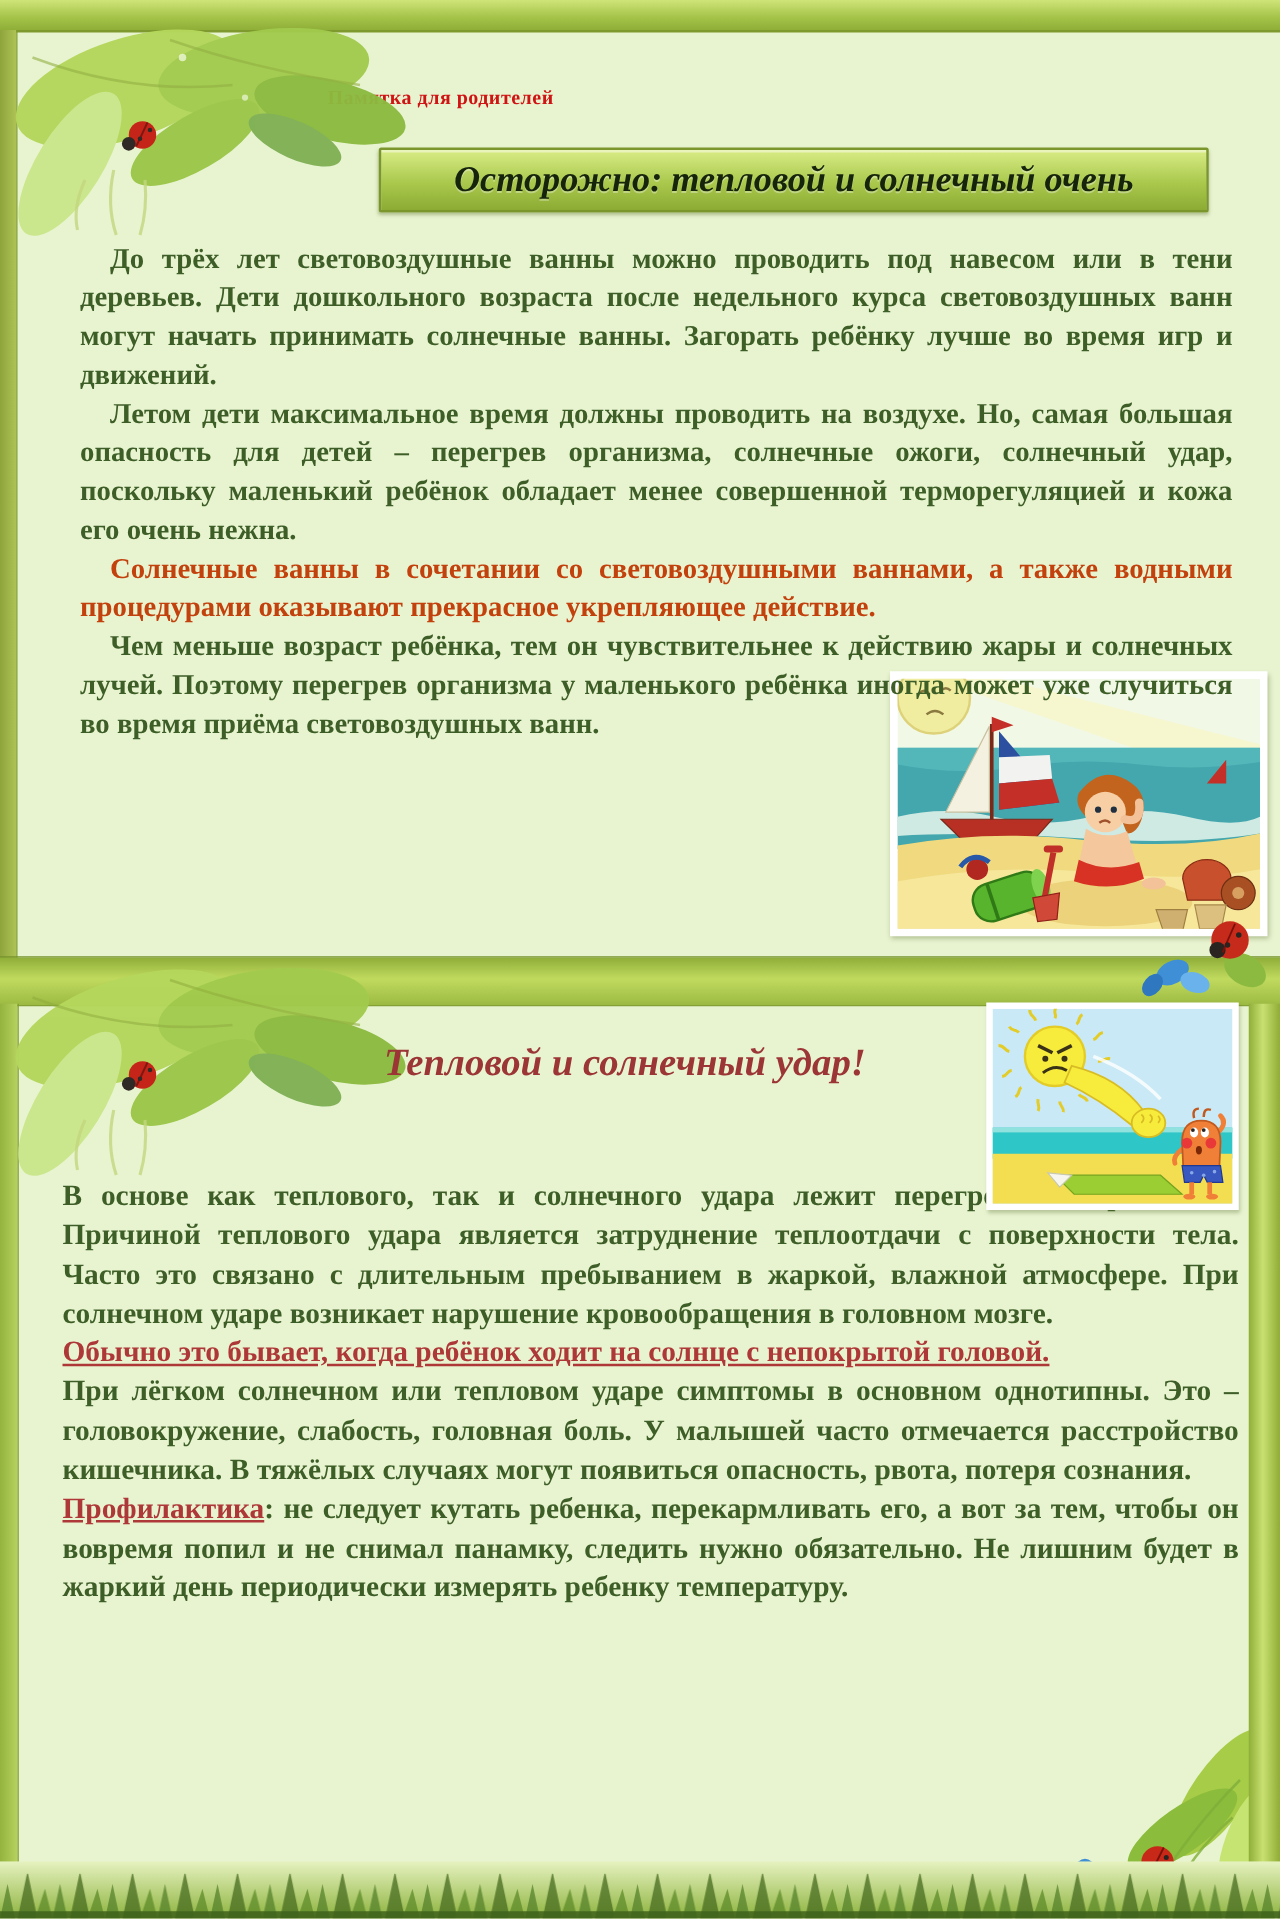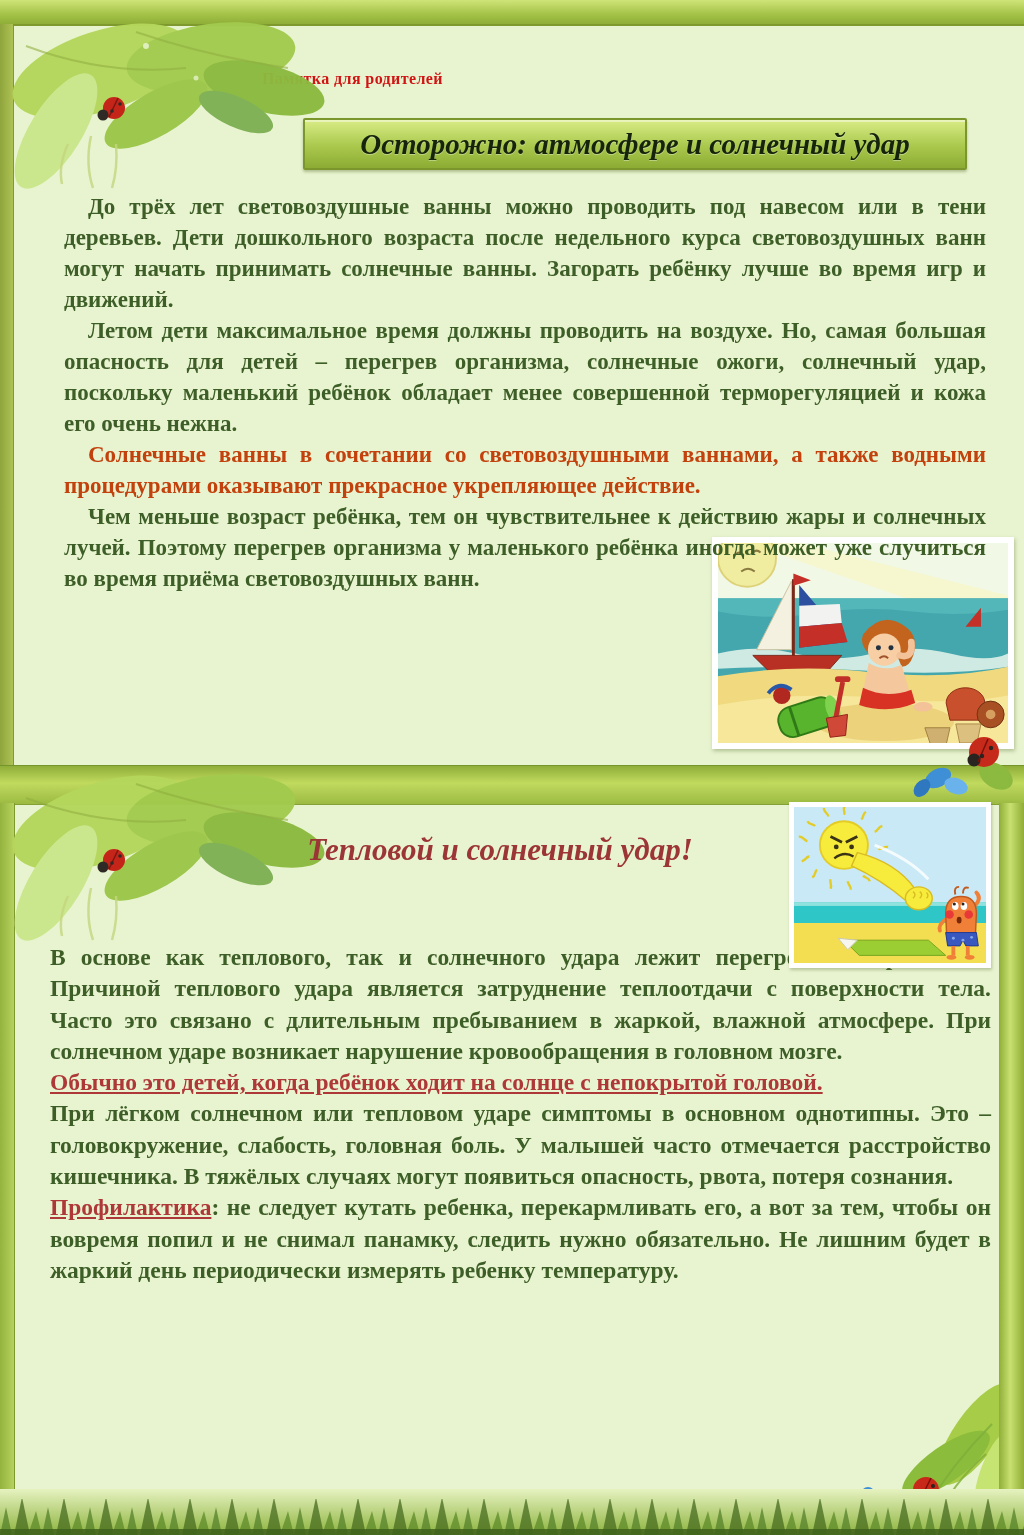--- a/index.html
+++ b/index.html
@@ -89,21 +89,21 @@
       <circle cx="118" cy="92" r="11" fill="#c41f14"></circle>
       <circle cx="107" cy="99" r="5.5" fill="#2a2420"></circle>
       <line x1="122" y1="82" x2="113" y2="101" stroke="#7a100a" stroke-width="1.5"></line>
       <circle cx="124" cy="88" r="1.8" fill="#2a2420"></circle>
       <circle cx="116" cy="95" r="1.8" fill="#2a2420"></circle>
     </g>
   </svg>
 
   <div class="p1-header">Памятка для родителей</div>
   <div class="banner">
-    <span class="banner-text">Осторожно: атмосфере и солнечный удар</span>
+    <span class="banner-text">Осторожно: тепловой и солнечный очень</span>
   </div>
 
   <div class="p1-text">
     <p>До трёх лет световоздушные ванны можно проводить под навесом или в тени деревьев. Дети дошкольного возраста после недельного курса световоздушных ванн могут начать принимать солнечные ванны. Загорать ребёнку лучше во время игр и движений.</p>
     <p>Летом дети максимальное время должны проводить на воздухе. Но, самая большая опасность для детей – перегрев организма, солнечные ожоги, солнечный удар, поскольку маленький ребёнок обладает менее совершенной терморегуляцией и кожа его очень нежна.</p>
     <p class="green">Солнечные ванны в сочетании со световоздушными ваннами, а также водными процедурами оказывают прекрасное укрепляющее действие.</p>
     <p>Чем меньше возраст ребёнка, тем он чувствительнее к действию жары и солнечных лучей. Поэтому перегрев организма у маленького ребёнка иногда может уже случиться во время приёма световоздушных ванн.</p>
   </div>
 
   <div class="beach-frame">
@@ -234,21 +234,21 @@
         <circle cx="176" cy="140" r="1.5" fill="#88a8e8"></circle>
         <circle cx="185" cy="137" r="1.5" fill="#88a8e8"></circle>
       <path d="M166,146 v10 M181,146 v10" stroke="#f08038" stroke-width="4"></path>
       <ellipse cx="164" cy="158" rx="5" ry="2.5" fill="#f08038"></ellipse>
         <ellipse cx="183" cy="158" rx="5" ry="2.5" fill="#f08038"></ellipse>
     </svg>
   </div>
 
   <div class="p2-text">
     <p>В основе как теплового, так и солнечного удара лежит перегревание организма. Причиной теплового удара является затруднение теплоотдачи с поверхности тела. Часто это связано с длительным пребыванием в жаркой, влажной атмосфере. При солнечном ударе возникает нарушение кровообращения в головном мозге.</p>
-    <p class="alert u">Обычно это детей, когда ребёнок ходит на солнце с непокрытой головой.</p>
+    <p class="alert u">Обычно это бывает, когда ребёнок ходит на солнце с непокрытой головой.</p>
     <p>При лёгком солнечном или тепловом ударе симптомы в основном однотипны. Это – головокружение, слабость, головная боль. У малышей часто отмечается расстройство кишечника. В тяжёлых случаях могут появиться опасность, рвота, потеря сознания.</p>
     <p><span class="alert u">Профилактика</span><span>: не следует кутать ребенка, перекармливать его, а вот за тем, чтобы он вовремя попил и не снимал панамку, следить нужно обязательно. Не лишним будет в жаркий день периодически измерять ребенку температуру.</span></p>
   </div>
 
   <svg class="br-decor" width="198" height="160" viewBox="0 0 198 160">
     <ellipse cx="150" cy="60" rx="60" ry="22" fill="#a6cc48" transform="rotate(-55 150 60)"></ellipse>
     <ellipse cx="120" cy="90" rx="52" ry="18" fill="#8cbc3c" transform="rotate(-35 120 90)"></ellipse>
     <ellipse cx="170" cy="100" rx="46" ry="16" fill="#c6e472" transform="rotate(-70 170 100)"></ellipse>
     <path d="M96,140 q30,-50 70,-90 M110,146 q16,-36 50,-66" stroke="#7fae3a" stroke-width="2" fill="none" opacity=".8"></path>
     <ellipse cx="40" cy="150" rx="44" ry="14" fill="#9ccb46"></ellipse>

